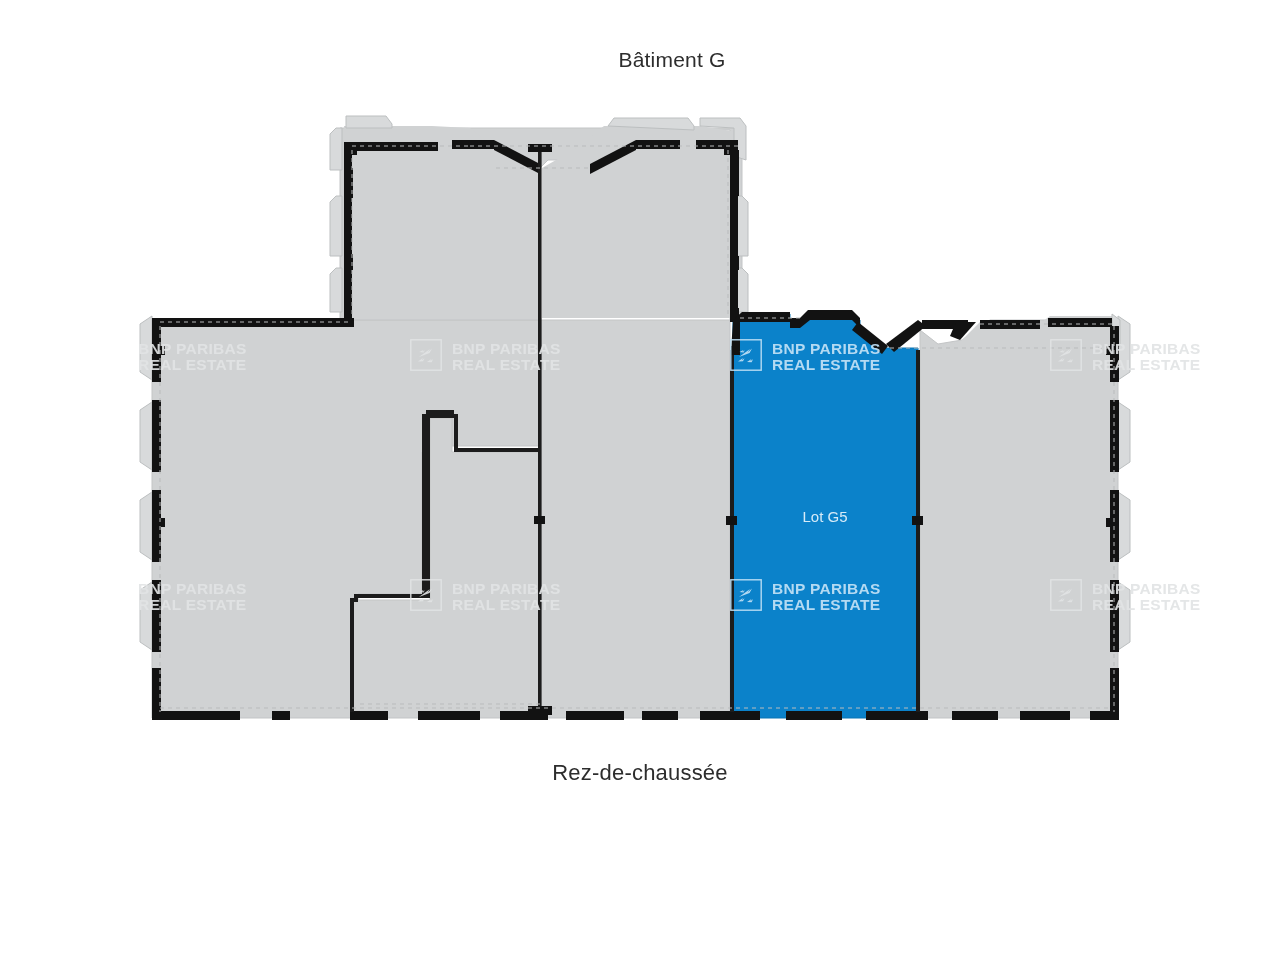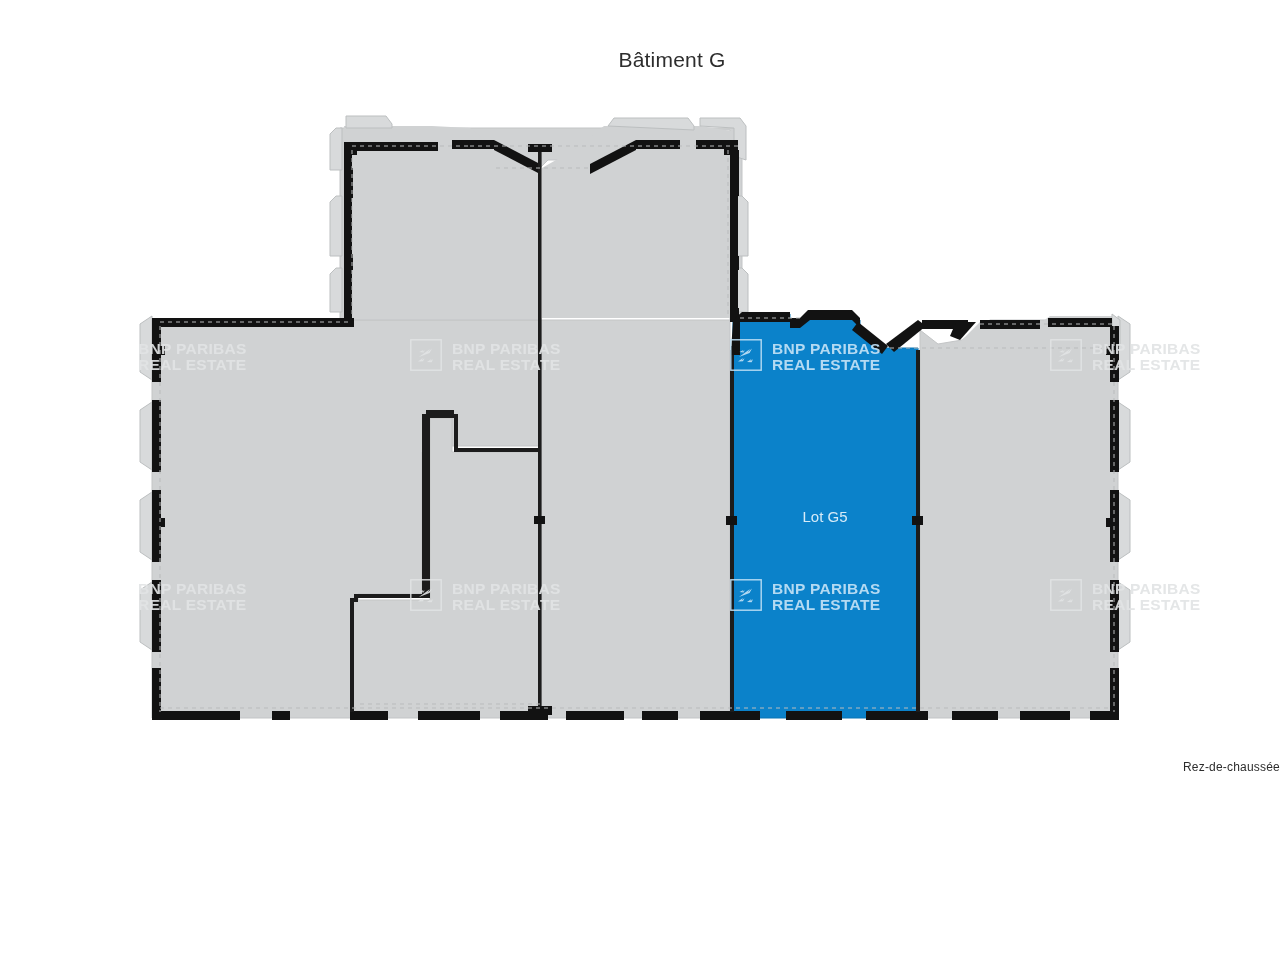--- a/index.html
+++ b/index.html
@@ -30,22 +30,22 @@
     font-weight: 400;
     letter-spacing: 0.2px;
     color: #2d2d2d;
     padding-left: 32px;
   }
   .plan-caption {
     position: absolute;
     top: 760px;
     left: 0;
     width: 1280px;
-    text-align: right;
-    font-size: 12px;
+    text-align: center;
+    font-size: 22px;
     font-weight: 400;
     letter-spacing: 0.2px;
     color: #2d2d2d;
   }
   #floorplan-svg {
     position: absolute;
     top: 0;
     left: 0;
     width: 1280px;
     height: 960px;

